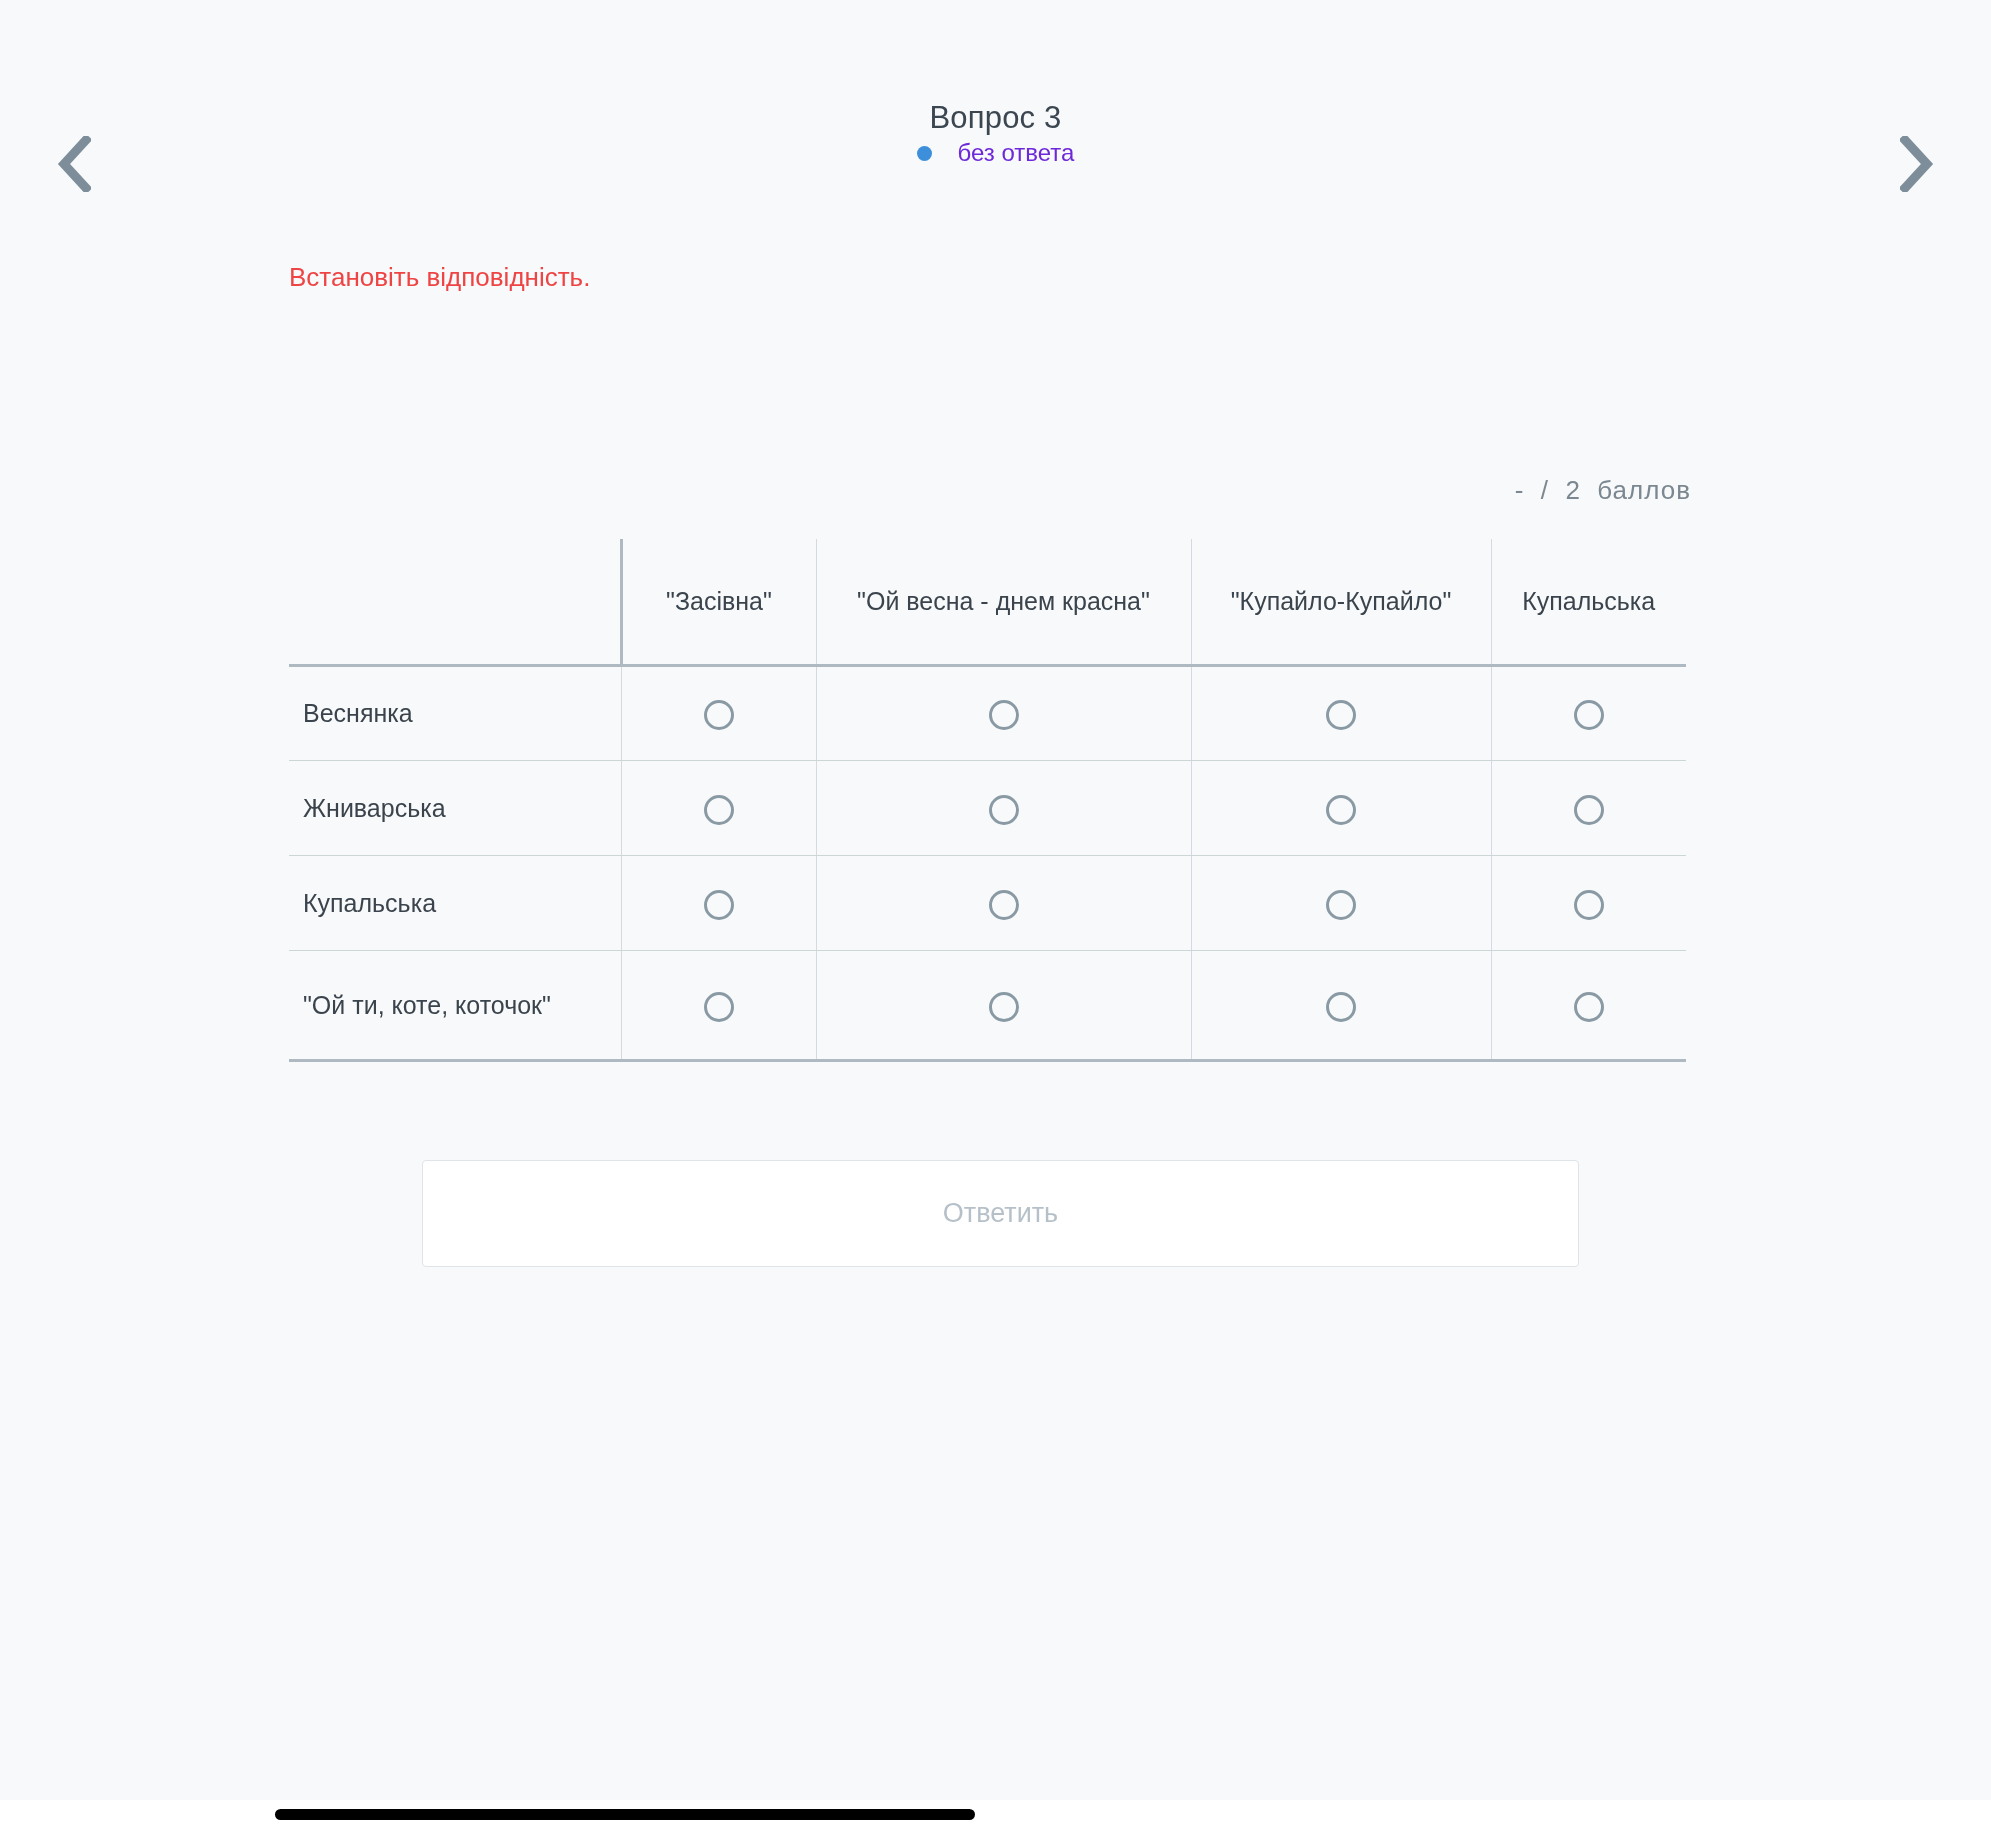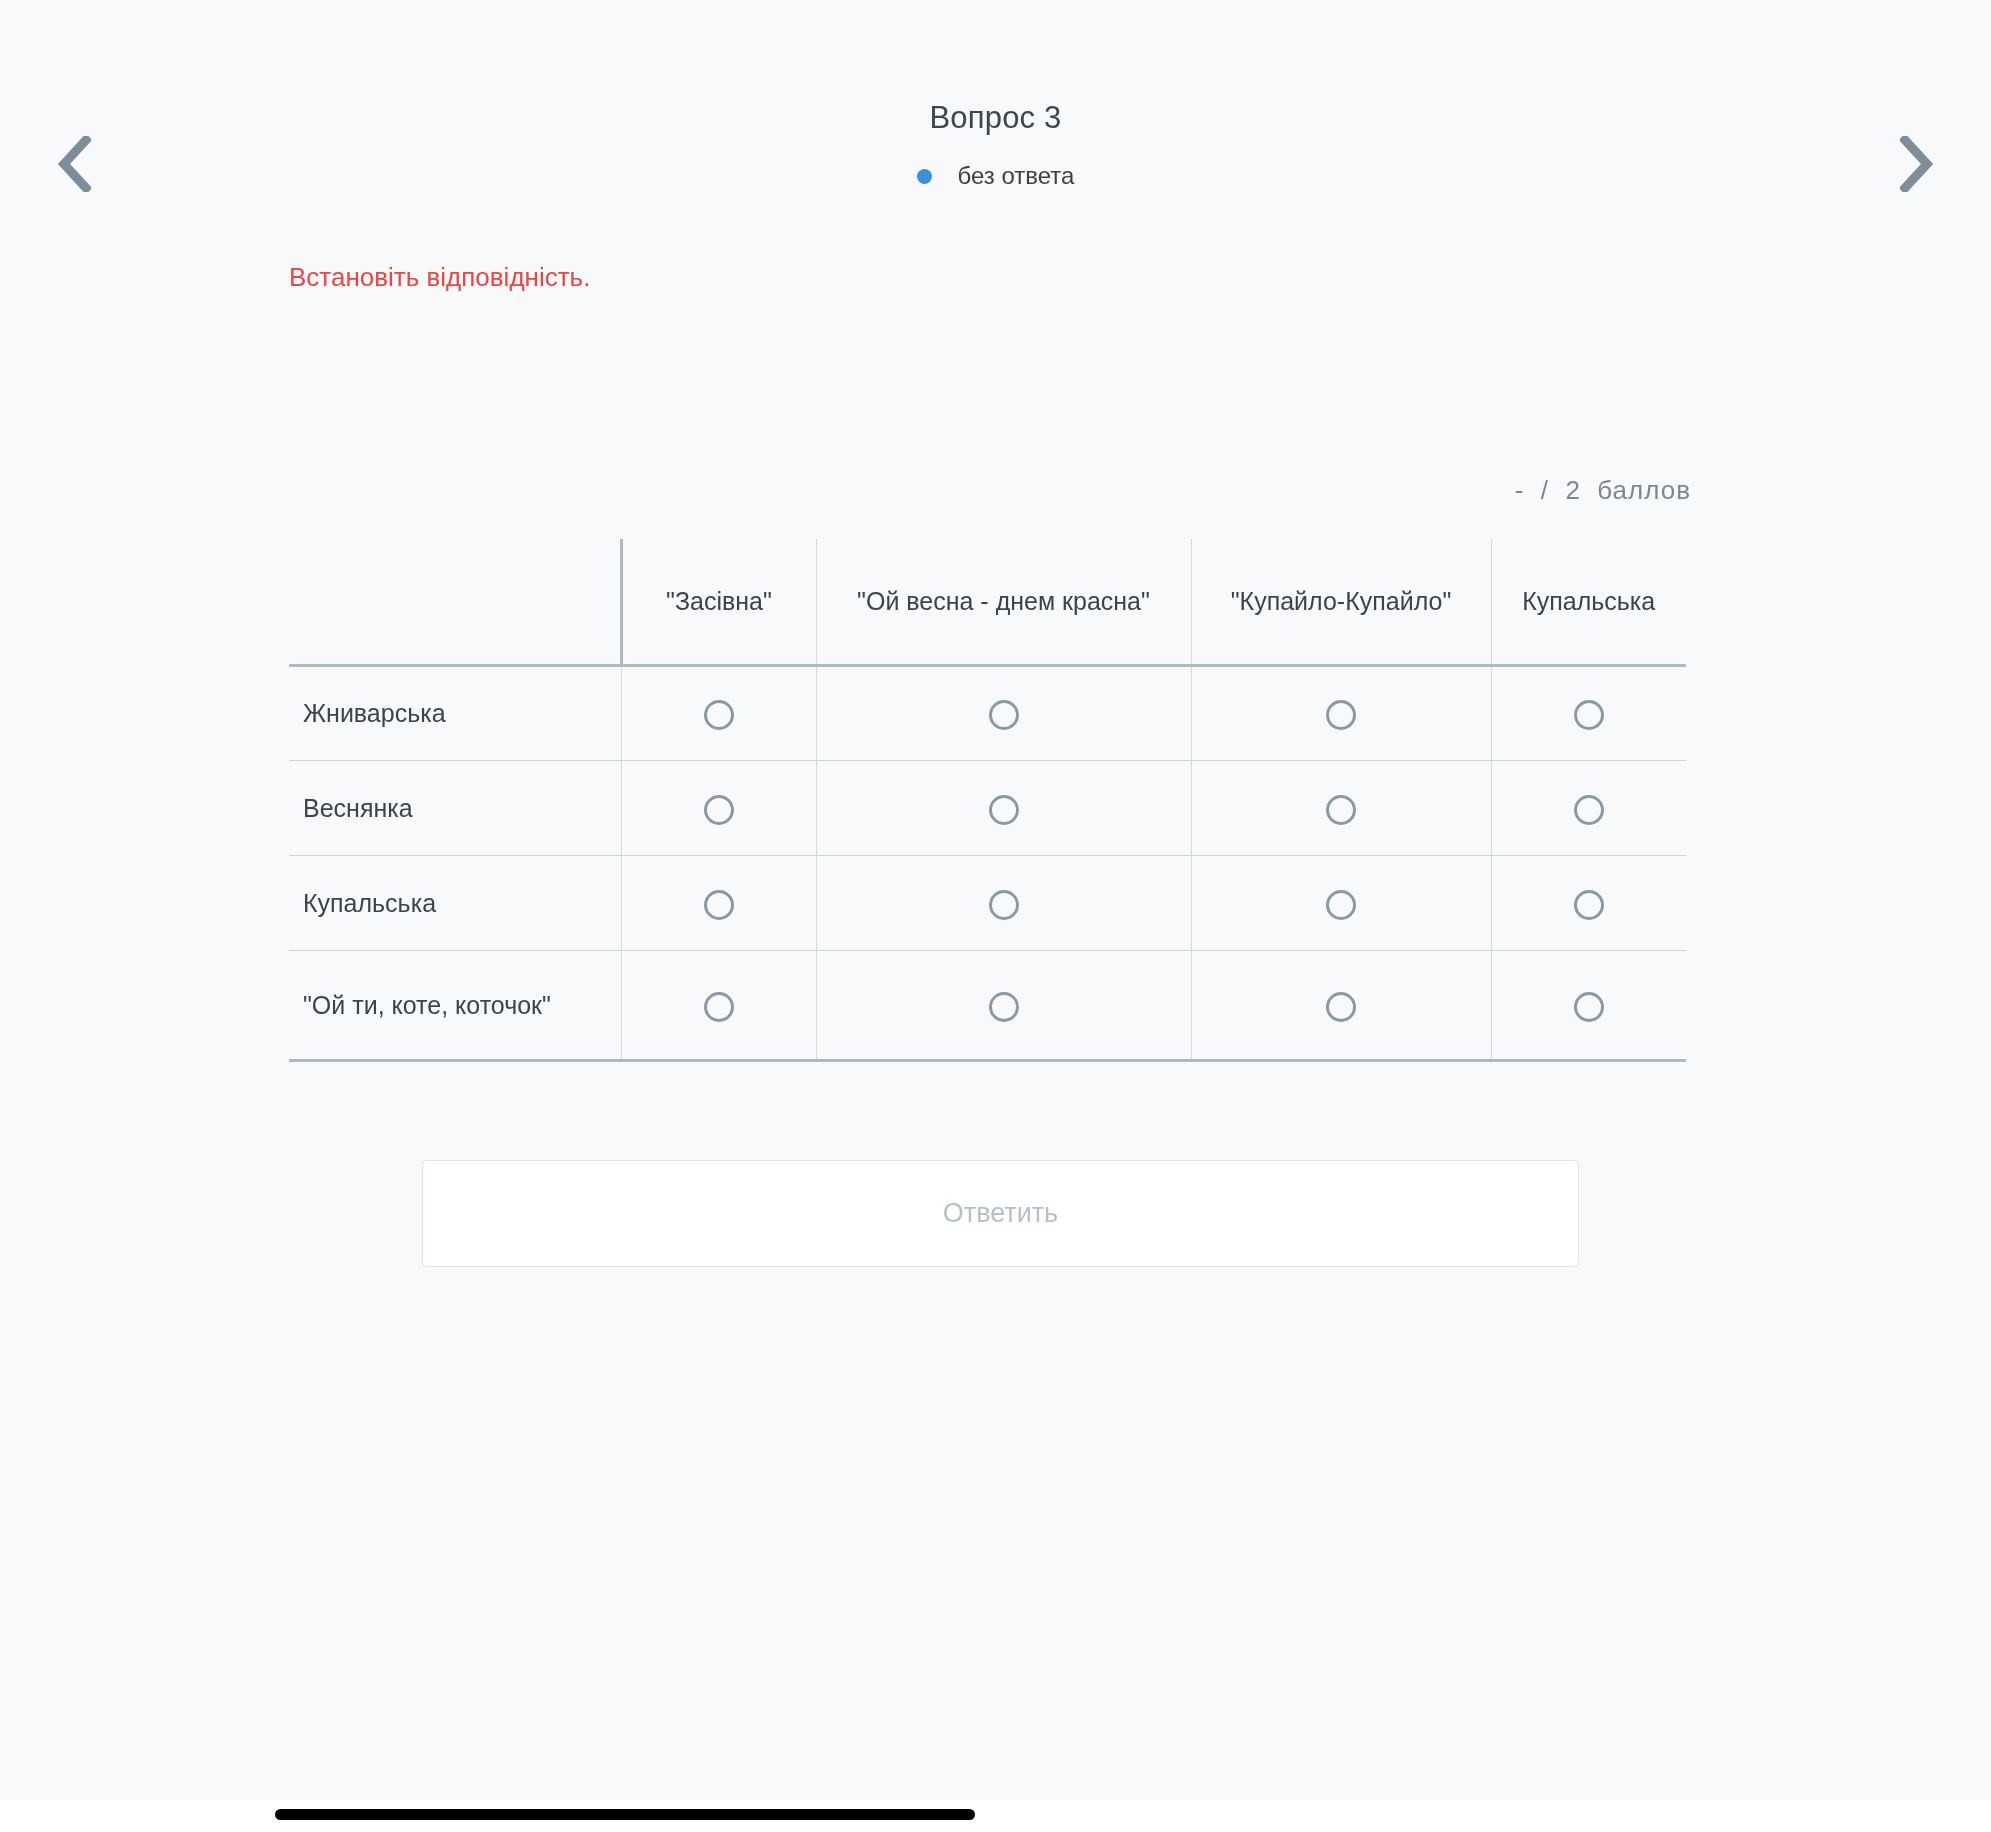--- a/index.html
+++ b/index.html
@@ -43,24 +43,23 @@
     text-align: center;
   }
   .q-title {
     font-size: 31px;
     line-height: 40px;
     color: #3c4650;
     font-weight: 400;
     letter-spacing: 0.2px;
   }
   .q-status {
-    margin-top: 23px;
     font-size: 24px;
     line-height: 30px;
-    color: #404040;
+    color: #6d28d9;
     display: flex;
     align-items: center;
     justify-content: center;
     gap: 26px;
   }
   .status-dot {
     width: 15px;
     height: 15px;
     border-radius: 50%;
     background: #3d8fdb;
@@ -258,28 +257,28 @@
       <tr>
         <th class="corner"></th>
         <th class="firstopt">"Засівна"</th>
         <th class="opt">"Ой весна - днем красна"</th>
         <th class="opt">"Купайло-Купайло"</th>
         <th class="opt">Купальська</th>
       </tr>
     </thead>
     <tbody>
       <tr>
+        <td class="rowlabel">Веснянка</td>
+        <td class="cell cell-first"><span class="radio"></span></td>
+        <td class="cell"><span class="radio"></span></td>
+        <td class="cell"><span class="radio"></span></td>
+        <td class="cell"><span class="radio"></span></td>
+      </tr>
+      <tr>
         <td class="rowlabel">Жниварська</td>
-        <td class="cell cell-first"><span class="radio"></span></td>
-        <td class="cell"><span class="radio"></span></td>
-        <td class="cell"><span class="radio"></span></td>
-        <td class="cell"><span class="radio"></span></td>
-      </tr>
-      <tr>
-        <td class="rowlabel">Веснянка</td>
         <td class="cell cell-first"><span class="radio"></span></td>
         <td class="cell"><span class="radio"></span></td>
         <td class="cell"><span class="radio"></span></td>
         <td class="cell"><span class="radio"></span></td>
       </tr>
       <tr>
         <td class="rowlabel">Купальська</td>
         <td class="cell cell-first"><span class="radio"></span></td>
         <td class="cell"><span class="radio"></span></td>
         <td class="cell"><span class="radio"></span></td>

